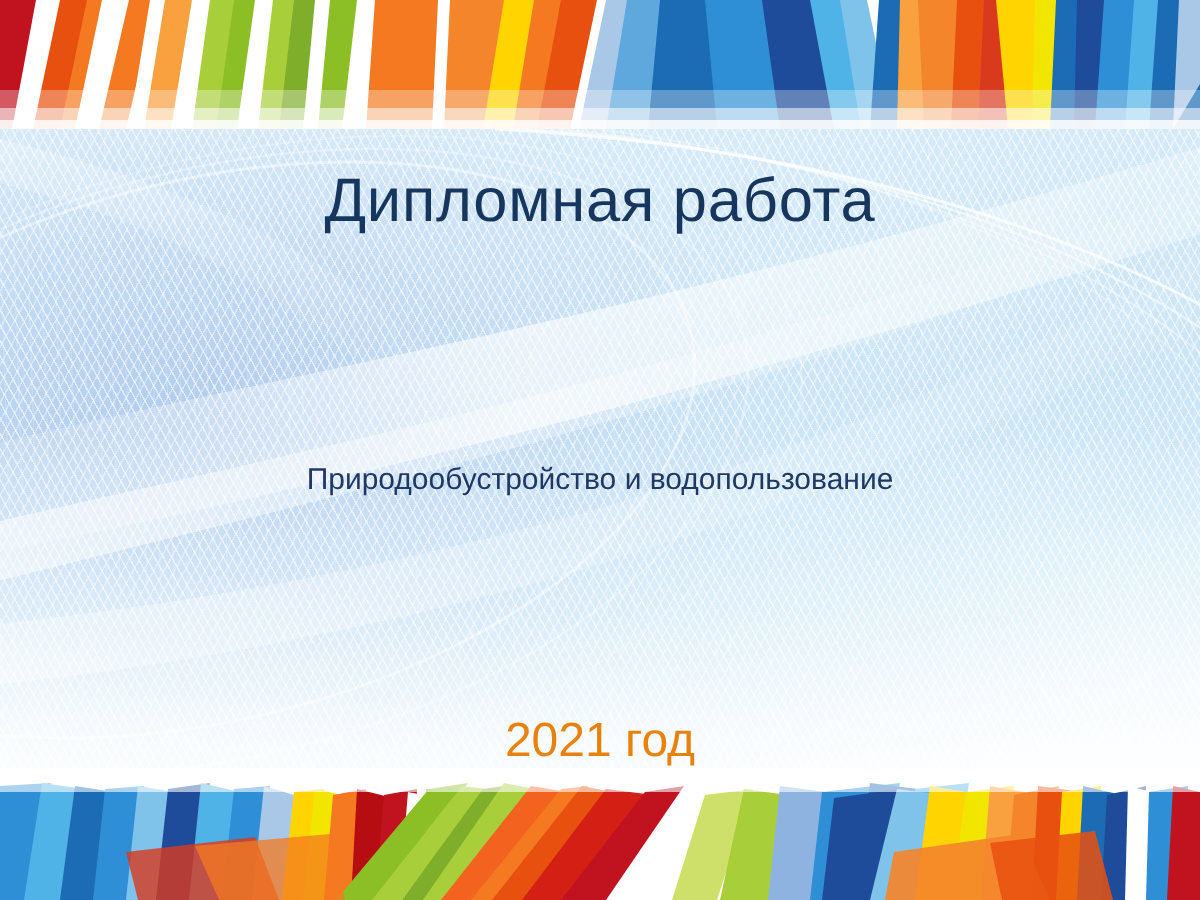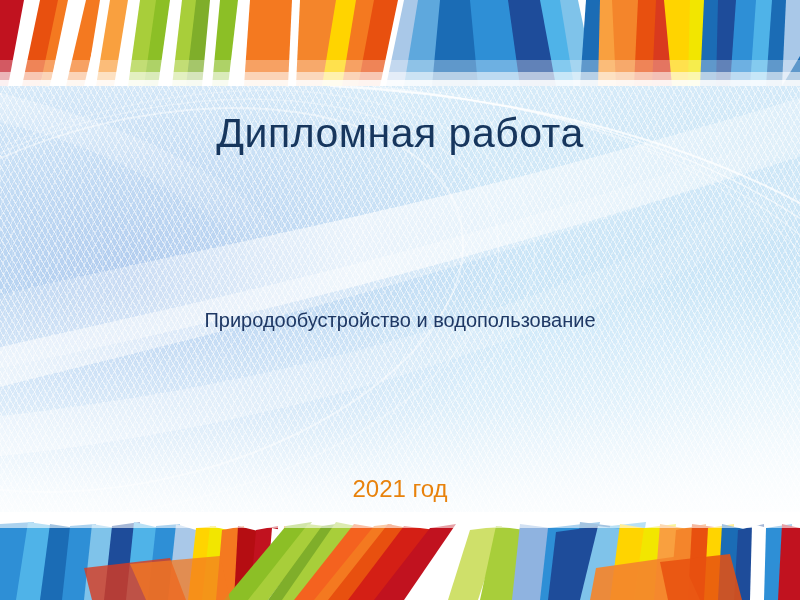--- a/index.html
+++ b/index.html
@@ -129,21 +129,21 @@
     color: #1f3864;
     white-space: nowrap;
     margin-top: 39px;
   }
   .year {
     position: absolute;
     left: 0;
     right: 0;
     top: 475px;
     text-align: center;
-    font-size: 24px;
+    font-size: 32px;
     font-weight: 400;
     color: #e8820c;
     white-space: nowrap;
   }
 </style>
 </head>
 <body>
 
 <div id="slide">
 

